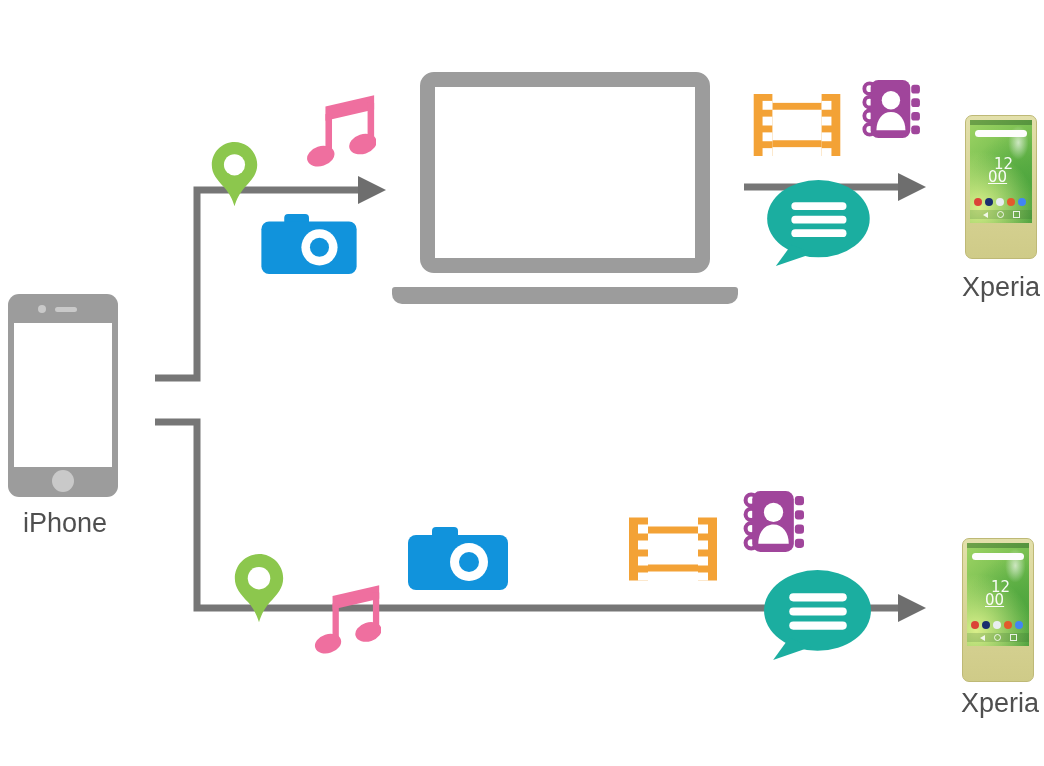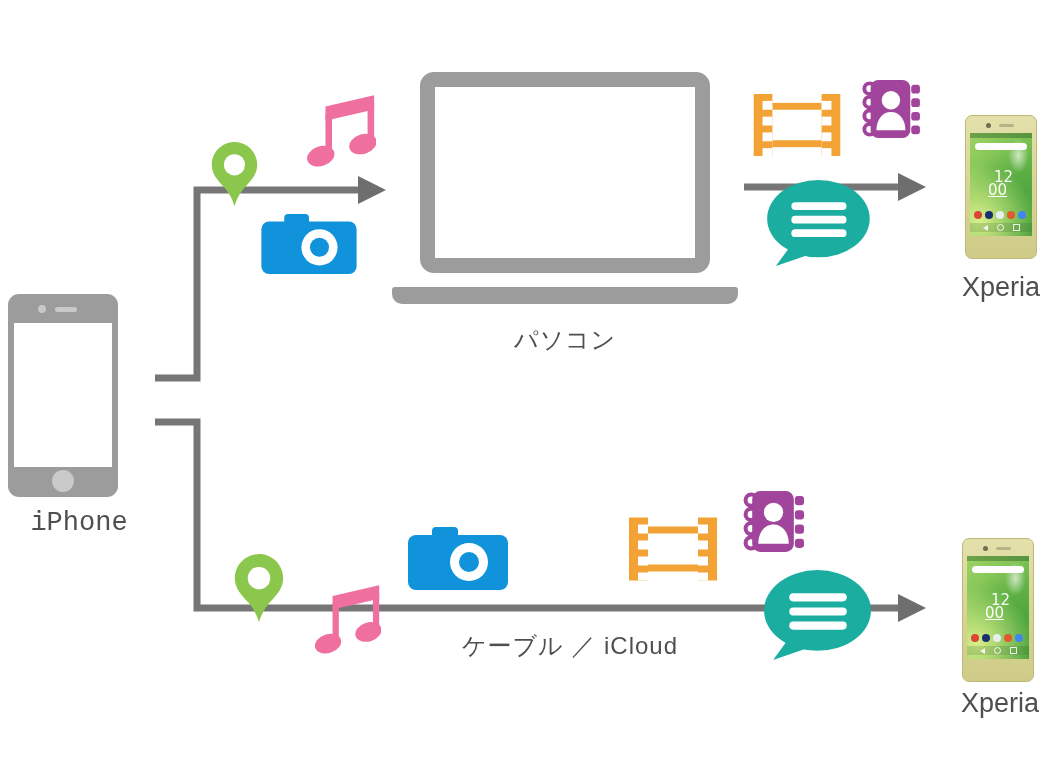--- a/index.html
+++ b/index.html
@@ -28,21 +28,21 @@
                  border:15px solid #9c9c9c;border-radius:14px;background:#fff;box-sizing:border-box;z-index:2;}
   .laptop-base{position:absolute;left:392px;top:287px;width:346px;height:17px;background:#9c9c9c;
                border-radius:3px 3px 10px 10px;z-index:2;}
 
   
   .xperia{position:absolute;width:72px;height:144px;border-radius:7px;z-index:2;
           background:linear-gradient(180deg,#e3e0ab,#d6d293 60%,#cfcb88);
           border:1px solid #beb976;box-sizing:border-box;}
   .xperia .xcam{position:absolute;left:20px;top:7px;width:5px;height:5px;border-radius:50%;background:#6f6f52;}
   .xperia .xspk{position:absolute;left:33px;top:8px;width:15px;height:3px;border-radius:2px;background:#b7b287;}
-  .xperia .xscreen{position:absolute;left:4px;top:17px;width:62px;height:103px;overflow:hidden;
+  .xperia .xscreen{position:absolute;left:4px;top:4px;width:62px;height:103px;overflow:hidden;
       background:
         radial-gradient(closest-side at 78% 22%, rgba(255,255,255,0.65), rgba(255,255,255,0) 75%),
         radial-gradient(circle at 15% 85%, #d9ef8a, rgba(217,239,138,0) 55%),
         radial-gradient(circle at 85% 65%, #4ea63e, rgba(78,166,62,0) 65%),
         linear-gradient(135deg,#9ed464,#6cb84b 55%,#4a9c3c);}
   .xperia .xstatus{position:absolute;left:0;top:0;width:100%;height:5px;background:rgba(20,70,25,0.35);}
   .xperia .xsearch{position:absolute;left:5px;top:10px;width:52px;height:7px;border-radius:4px;background:#fdfdfd;}
   .xperia .xclock{position:absolute;left:24px;top:38px;color:#fff;font-size:15px;line-height:13px;
                   font-family:"DejaVu Sans","Liberation Sans",sans-serif;opacity:.95;}
   .xperia .xclock .min{display:block;margin-left:-6px;text-decoration:underline;}
@@ -72,25 +72,24 @@
       <polygon points="898,594 926,608 898,622"></polygon>
     </g>
   </svg>
 
   <div class="iphone">
     <div class="cam"></div>
     <div class="spk"></div>
     <div class="scr"></div>
     <div class="home"></div>
   </div>
-  <div class="label lbl-lg" style="left:24px;top:508px;width:110px;font-family:Liberation Mono, monospace;">iPhone</div>
+  <div class="label lbl-lg" style="left:10px;top:508px;width:110px;">iPhone</div>
 
   <div class="laptop-screen"></div>
   <div class="laptop-base"></div>
-  <div class="label lbl-md" style="left:465px;top:324px;width:200px;">パソコン</div>
 
   <div class="icon" style="left:211px;top:138px;">
     <svg width="47" height="74" viewBox="0 0 60 84">
         <path fill="#8cc74d" d="M30 0 C14 0 1 13 1 29 C1 41 8 48 17 58 C23 65 27 72 30 82 C33 72 37 65 43 58 C52 48 59 41 59 29 C59 13 46 0 30 0 Z"></path>
         <circle cx="30" cy="29" r="13.5" fill="#fff"></circle>
       </svg>
   </div>
   <div class="icon" style="left:303px;top:92px;">
     <svg width="73" height="76" viewBox="0 0 78 78">
         <g fill="#ef6f9f">
@@ -263,21 +262,20 @@
           <path d="M30 68 L14 90 L52 77 Z"></path>
         </g>
         <g fill="#fff">
           <rect x="30" y="24" width="57" height="8" rx="4"></rect>
           <rect x="30" y="38" width="57" height="8" rx="4"></rect>
           <rect x="30" y="52" width="57" height="8" rx="4"></rect>
         </g>
       </svg>
   </div>
 
-  <div class="label lbl-md" style="left:445px;top:630px;width:250px;">ケーブル ／ iCloud</div>
 
   <div class="xperia" style="left:962px;top:538px;">
     <div class="xcam"></div>
     <div class="xspk"></div>
     <div class="xscreen">
       <div class="xstatus"></div>
       <div class="xsearch"></div>
       <div class="xclock"><span>12</span><span class="min">00</span></div>
       <div class="xapps">
           <i style="background:#db4437"></i>

